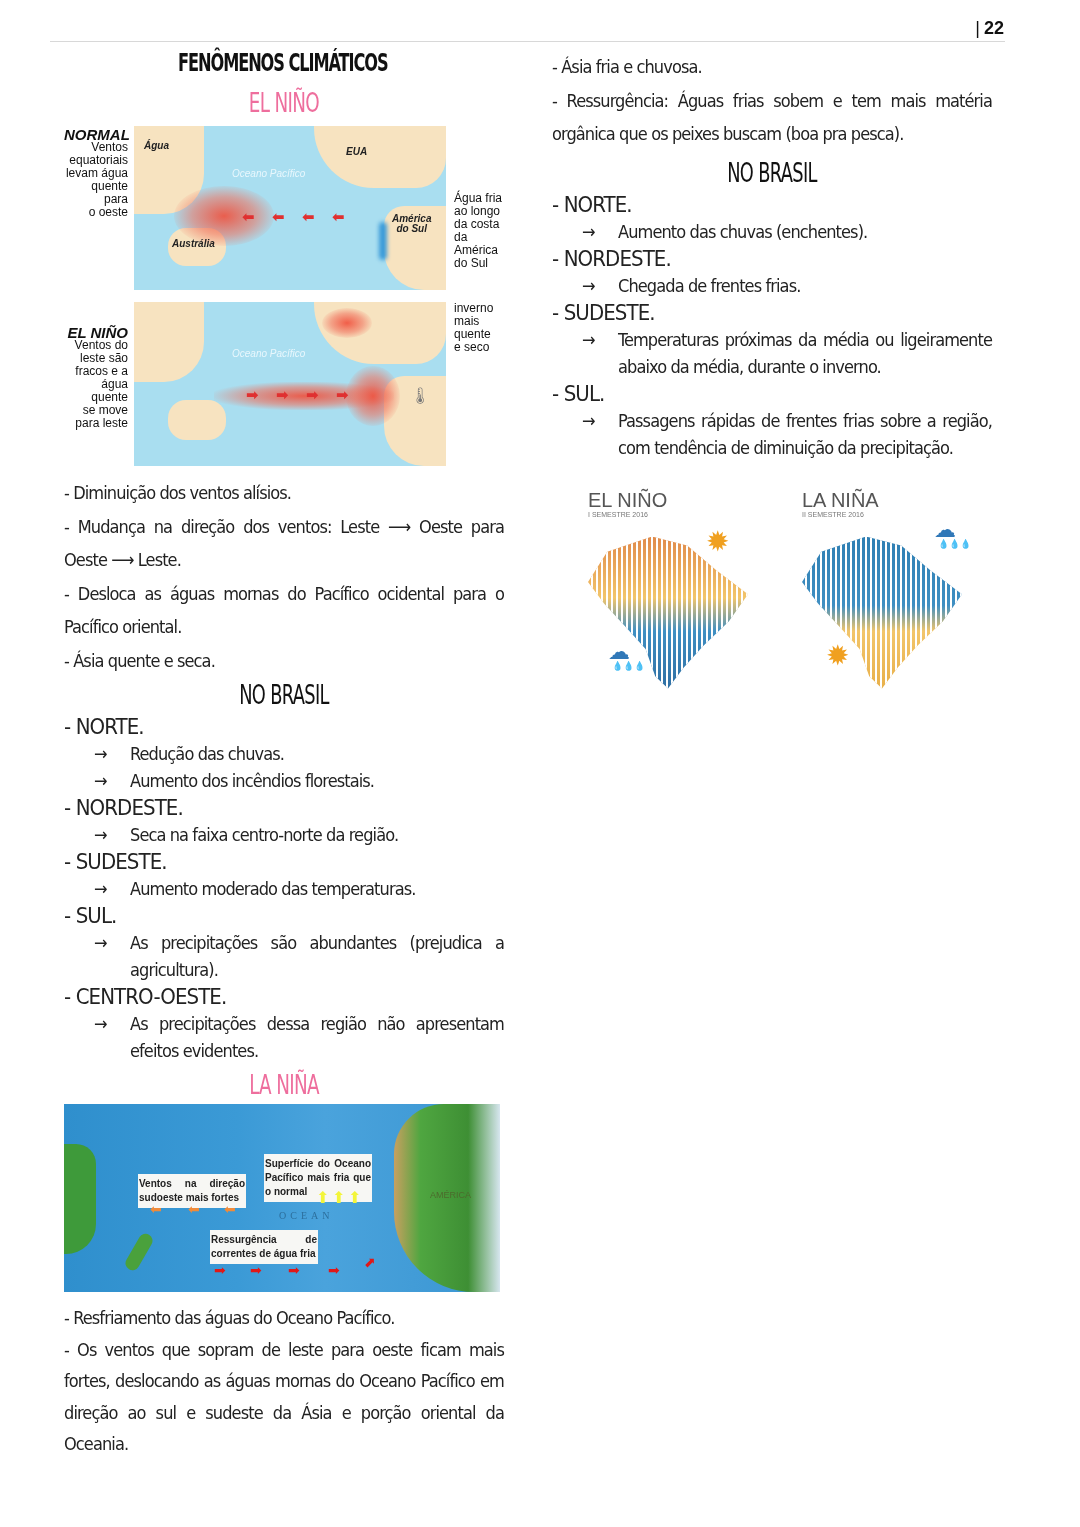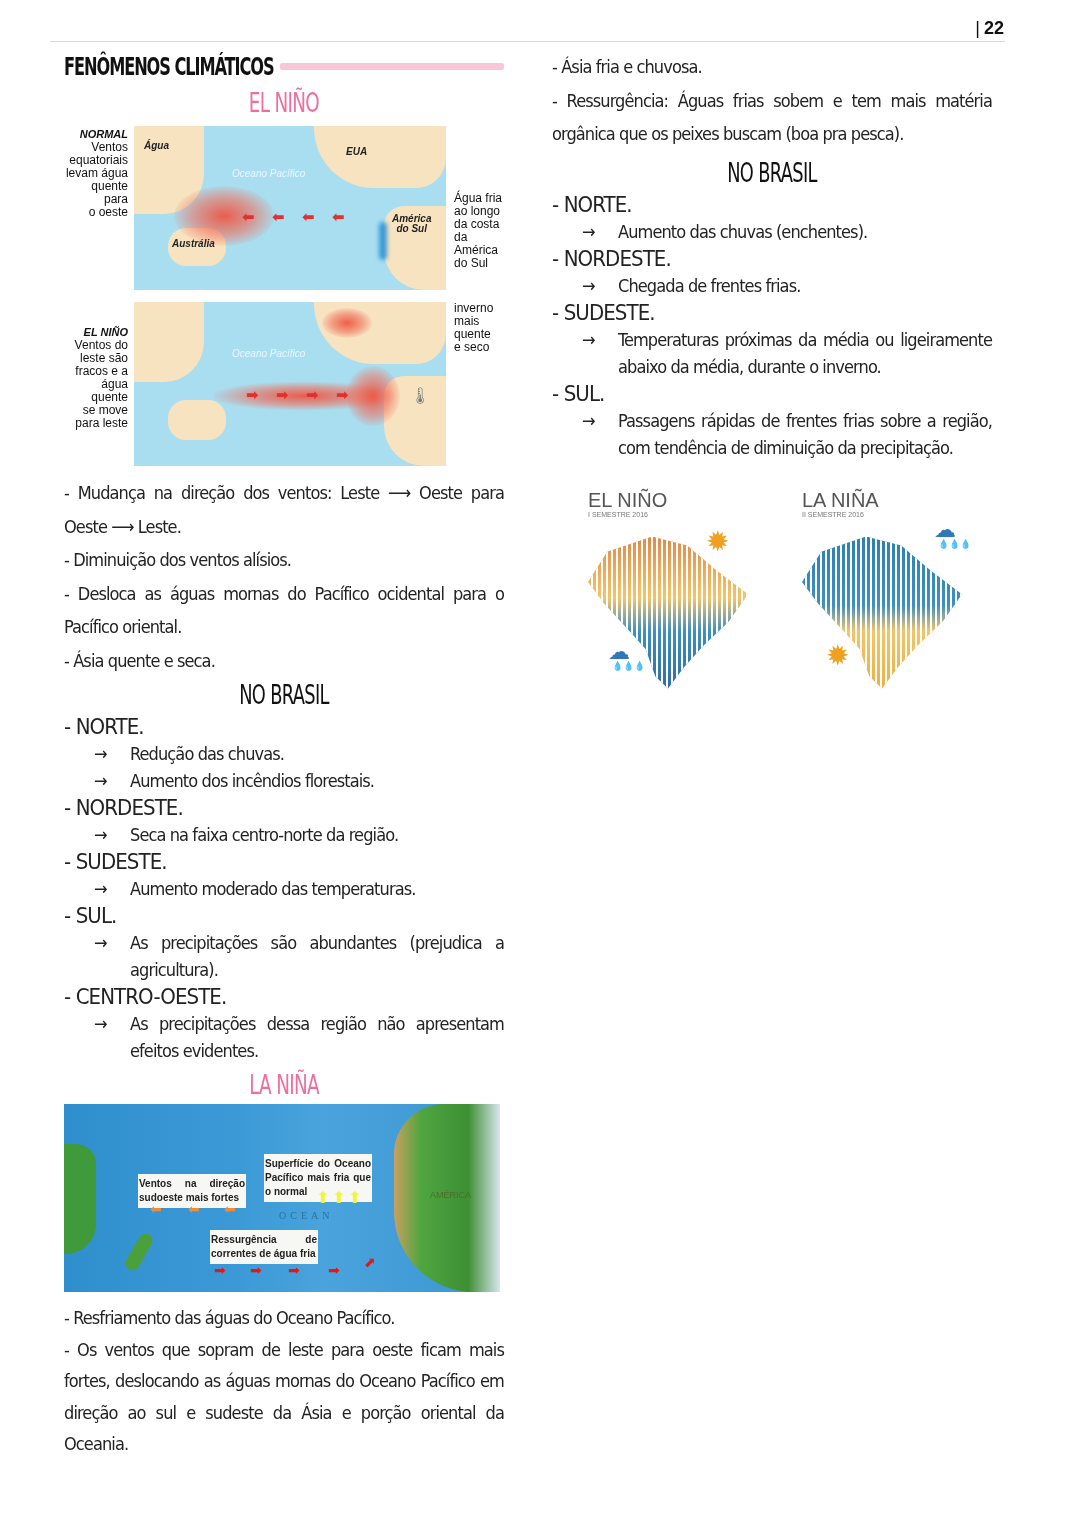--- a/index.html
+++ b/index.html
@@ -3,35 +3,35 @@
 <meta charset="utf-8">
 <style>
   html,body{margin:0;padding:0;background:#ffffff;}
   body{width:1080px;height:1527px;position:relative;overflow:hidden;font-family:"DejaVu Sans",sans-serif;color:#222;}
   .page-num{position:absolute;top:18px;right:76px;font-family:"Liberation Sans",sans-serif;font-weight:bold;font-size:18px;color:#111;}
   .page-num .bar{font-weight:normal;margin-right:4px;}
   .top-rule{position:absolute;top:41px;left:50px;width:955px;height:1px;background:#d8d8d8;}
   .col{position:absolute;}
   .col-left{left:64px;top:48px;width:440px;}
   .col-right{left:552px;top:48px;width:440px;}
-  .title-row{display:flex;align-items:center;height:36px;}
+  .title-row{display:flex;align-items:center;height:36px;flex-direction:column;}
   .main-title{font-family:"DejaVu Sans Condensed","DejaVu Sans",sans-serif;font-weight:bold;font-size:25px;letter-spacing:-1.5px;transform:scaleX(0.72);transform-origin:left center;white-space:nowrap;color:#111;width:212px;}
   .title-line{flex:1;height:7px;background:#f8c6d6;margin-left:4px;border-radius:2px;}
   .section-title-pink{text-align:center;font-family:"DejaVu Sans",sans-serif;font-size:27px;color:#ee6e9d;transform:scaleX(0.68);letter-spacing:-1px;height:38px;line-height:38px;}
   .section-title-black{text-align:center;font-family:"DejaVu Sans",sans-serif;font-size:27px;color:#111;transform:scaleX(0.66);letter-spacing:-1px;height:36px;line-height:36px;}
   .para{font-family:"DejaVu Sans",sans-serif;font-size:18px;line-height:33.5px;color:#222;letter-spacing:-0.9px;font-stretch:condensed;}
   .para p{margin:0;text-align:justify;}
   .region{font-size:22px;line-height:27px;letter-spacing:-0.9px;margin:0;}
   .sub{display:flex;font-size:18px;line-height:27px;letter-spacing:-0.9px;padding-left:30px;}
   .sub .arrow{width:36px;flex:none;}
   .sub .txt{flex:1;text-align:justify;}
   
   .map-box{position:relative;}
   .map-label-left{position:absolute;text-align:right;font-family:"Liberation Sans",sans-serif;font-size:12px;line-height:13px;color:#111;}
-  .map-label-left b{font-style:italic;font-size:11px;display:block;}
+  .map-label-left b{font-style:italic;font-size:15px;display:block;}
   .map-label-right{position:absolute;font-family:"Liberation Sans",sans-serif;font-size:12px;line-height:13px;color:#111;}
   .ocean{position:absolute;background:#a9def0;overflow:hidden;}
   .land{position:absolute;background:#f7e3c0;}
   .maptext{position:absolute;font-family:"Liberation Sans",sans-serif;font-size:10px;font-style:italic;font-weight:bold;color:#222;}
   .maptext.w{color:#e8f7fd;font-weight:normal;}
   .warm{position:absolute;border-radius:50%;background:radial-gradient(ellipse at center,rgba(240,80,60,0.9) 0%,rgba(240,110,90,0.55) 45%,rgba(240,120,100,0) 75%);}
   .arr{position:absolute;color:#e03030;font-size:15px;font-weight:bold;line-height:15px;}
   .la-nina-map{position:absolute;left:0;width:436px;height:188px;background:linear-gradient(90deg,#2f8fcd 0%,#3b9ad6 40%,#4aa3dc 60%,#3a95d2 100%);overflow:hidden;}
   .ln-box{position:absolute;background:#f7f7f4;font-family:"Liberation Sans",sans-serif;font-weight:bold;font-size:10px;line-height:14px;color:#222;padding:3px 1px;text-align:justify;}
   .bz-title{font-family:"Liberation Sans",sans-serif;font-size:20px;color:#555;letter-spacing:0px;}
@@ -114,22 +114,22 @@
     </div>
     <div class="map-label-right" style="left:390px;top:0;width:60px;">
       <span>inverno</span><br>
       <span>mais</span><br>
       <span>quente</span><br>
       <span>e seco</span>
     </div>
   </div>
 
   <div class="para" style="margin-top:2px;">
+    <p>- Diminuição dos ventos alísios.</p>
     <p>- Mudança na direção dos ventos: Leste ⟶ Oeste para Oeste ⟶ Leste.</p>
-    <p>- Diminuição dos ventos alísios.</p>
     <p>- Desloca as águas mornas do Pacífico ocidental para o Pacífico oriental.</p>
     <p>- Ásia quente e seca.</p>
   </div>
 
   <div class="section-title-black">NO BRASIL</div>
 
   <div class="para">
     <p class="region">- NORTE.</p>
     <div class="sub">
         <span class="arrow">→</span>

